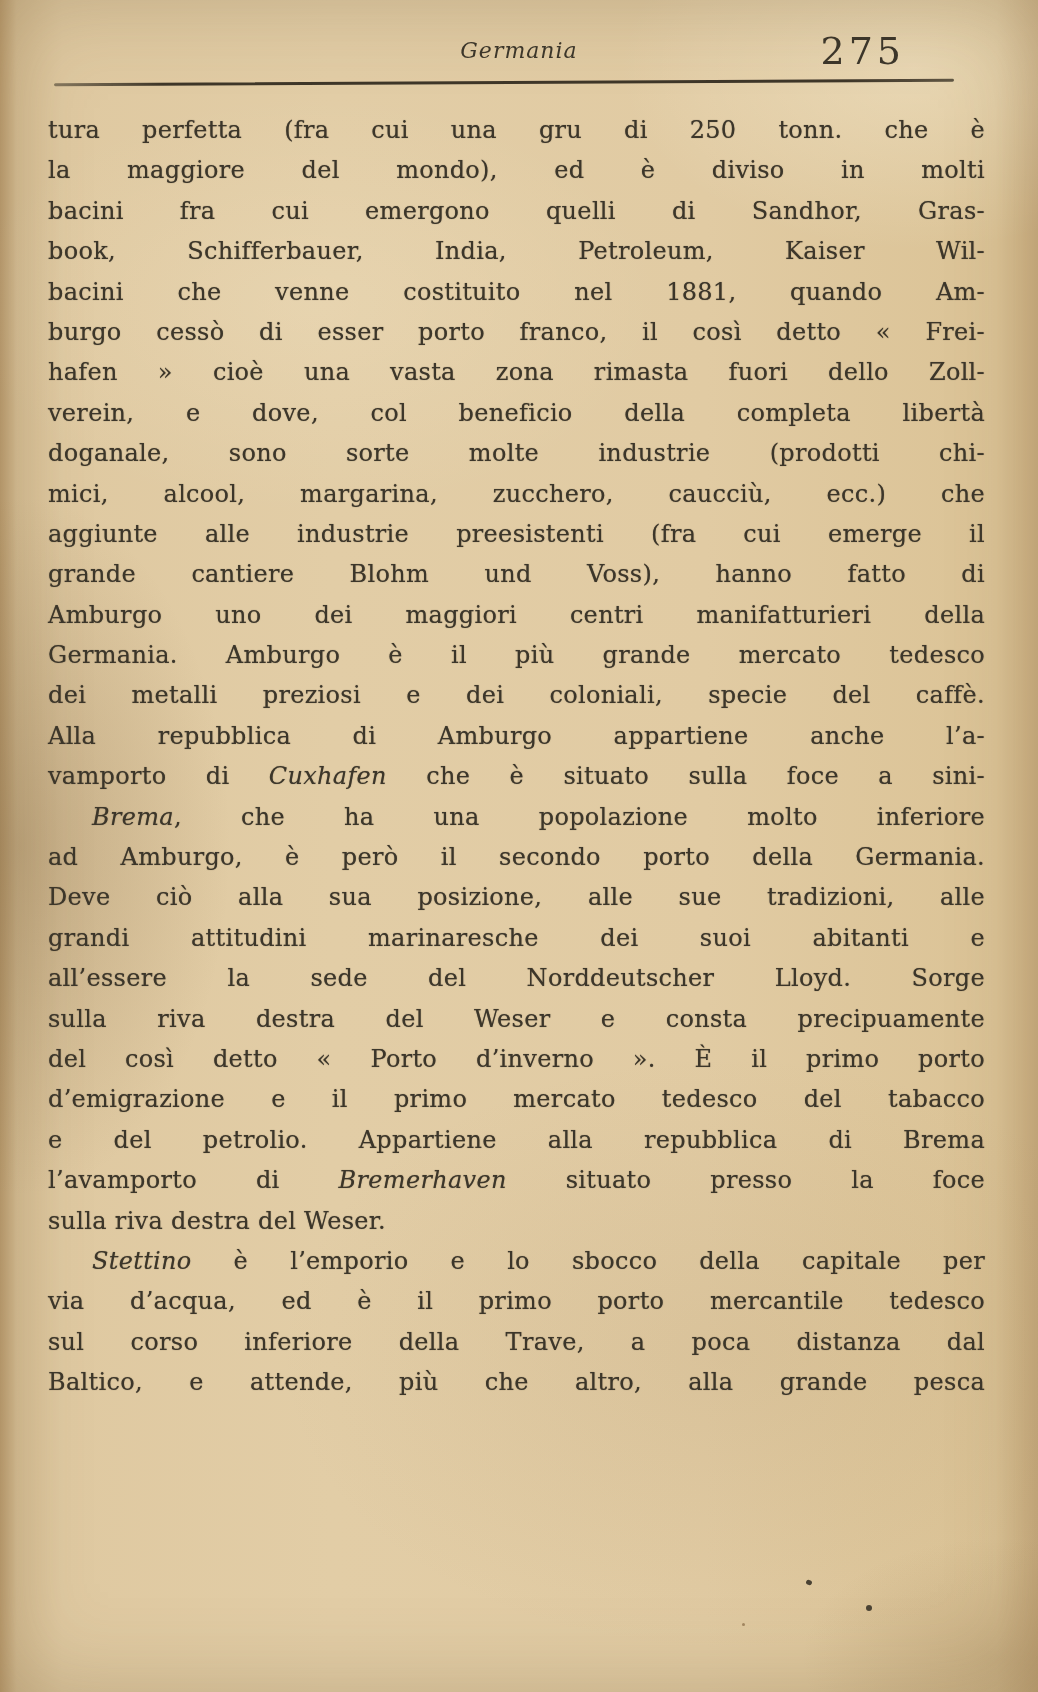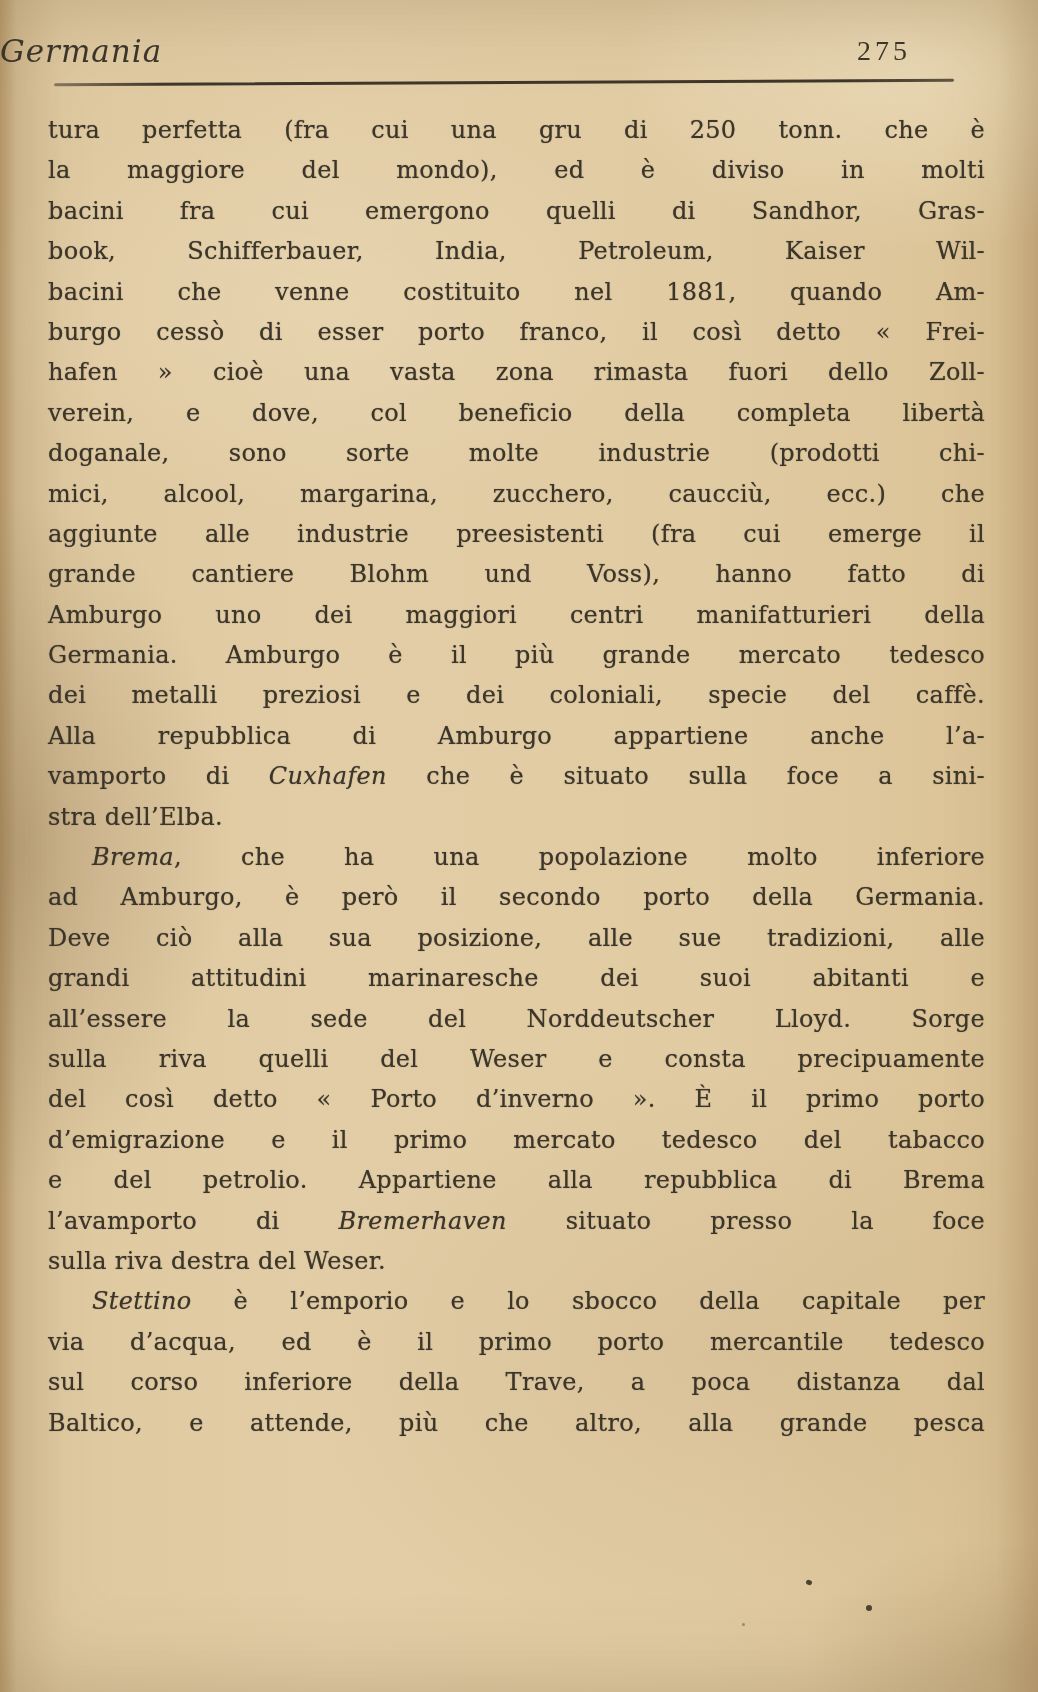--- a/index.html
+++ b/index.html
@@ -22,29 +22,28 @@
       linear-gradient(90deg, #bfa072 0%, #d7bf95 1.6%, #dfc9a1 6%, #e2cda6 32%, #e1cba3 68%, #dbc396 96%, #cfb284 100%),
       linear-gradient(180deg, #d2b98d 0%, #e0caa2 3%, #e0caa2 97%, #d5bc90 100%);
     background-color:var(--paper,#e0caa2);
     box-shadow:inset 0 0 90px rgba(110,85,50,0.30);
     overflow:hidden;
   }
   .running-head{
     position:absolute;top:30px;left:0;right:0;height:42px;
   }
   .running-head .title{
-    position:absolute;left:0;right:0;
-    font-style:italic;font-size:31px;line-height:42px;
+    position:absolute;left:0;right:0;text-align:center;
+    font-style:italic;font-size:22px;line-height:42px;
     letter-spacing:1px;color:var(--ink,#3c362a);
   }
   .running-head .pagenum{
-    position:absolute;right:127px;top:0;
-    font-size:28px;line-height:42px;letter-spacing:4px;
+    position:absolute;right:133px;top:0;
+    font-size:38px;line-height:42px;letter-spacing:4px;
     color:var(--ink,#3c362a);
-    font-family:Liberation Serif, serif;
   }
   .head-rule{
     position:absolute;top:81px;left:54px;width:900px;height:3px;
     background:linear-gradient(90deg, rgba(62,54,40,.55), #3e3628 12%, #3e3628 88%, rgba(62,54,40,.8));
     border-radius:2px;
     transform:rotate(-0.28deg);
   }
   .page-body{
     position:absolute;top:110px;left:48px;width:937px;
     font-size:24px;
@@ -95,27 +94,26 @@
       <div class="line"><span>verein, e dove, col beneficio della completa libertà</span></div>
       <div class="line"><span>doganale, sono sorte molte industrie (prodotti chi-</span></div>
       <div class="line"><span>mici, alcool, margarina, zucchero, caucciù, ecc.) che</span></div>
       <div class="line"><span>aggiunte alle industrie preesistenti (fra cui emerge il</span></div>
       <div class="line"><span>grande cantiere Blohm und Voss), hanno fatto di</span></div>
       <div class="line"><span>Amburgo uno dei maggiori centri manifatturieri della</span></div>
       <div class="line"><span>Germania. Amburgo è il più grande mercato tedesco</span></div>
       <div class="line"><span>dei metalli preziosi e dei coloniali, specie del caffè.</span></div>
       <div class="line"><span>Alla repubblica di Amburgo appartiene anche l’a-</span></div>
       <div class="line"><span>vamporto di </span><span class="it">Cuxhafen</span><span> che è situato sulla foce a sini-</span></div>
-      <div class="line para-end"><span>stra dell’Elba.</span></div>
       <div class="line indent"><span class="it">Brema</span><span>, che ha una popolazione molto inferiore</span></div>
       <div class="line"><span>ad Amburgo, è però il secondo porto della Germania.</span></div>
       <div class="line"><span>Deve ciò alla sua posizione, alle sue tradizioni, alle</span></div>
       <div class="line"><span>grandi attitudini marinaresche dei suoi abitanti e</span></div>
       <div class="line"><span>all’essere la sede del Norddeutscher Lloyd. Sorge</span></div>
-      <div class="line"><span>sulla riva quelli del Weser e consta precipuamente</span></div>
+      <div class="line"><span>sulla riva destra del Weser e consta precipuamente</span></div>
       <div class="line"><span>del così detto « Porto d’inverno ». È il primo porto</span></div>
       <div class="line"><span>d’emigrazione e il primo mercato tedesco del tabacco</span></div>
       <div class="line"><span>e del petrolio. Appartiene alla repubblica di Brema</span></div>
       <div class="line"><span>l’avamporto di </span><span class="it">Bremerhaven</span><span> situato presso la foce</span></div>
       <div class="line para-end"><span>sulla riva destra del Weser.</span></div>
       <div class="line indent"><span class="it">Stettino</span><span> è l’emporio e lo sbocco della capitale per</span></div>
       <div class="line"><span>via d’acqua, ed è il primo porto mercantile tedesco</span></div>
       <div class="line"><span>sul corso inferiore della Trave, a poca distanza dal</span></div>
       <div class="line"><span>Baltico, e attende, più che altro, alla grande pesca</span></div>
     </div>

